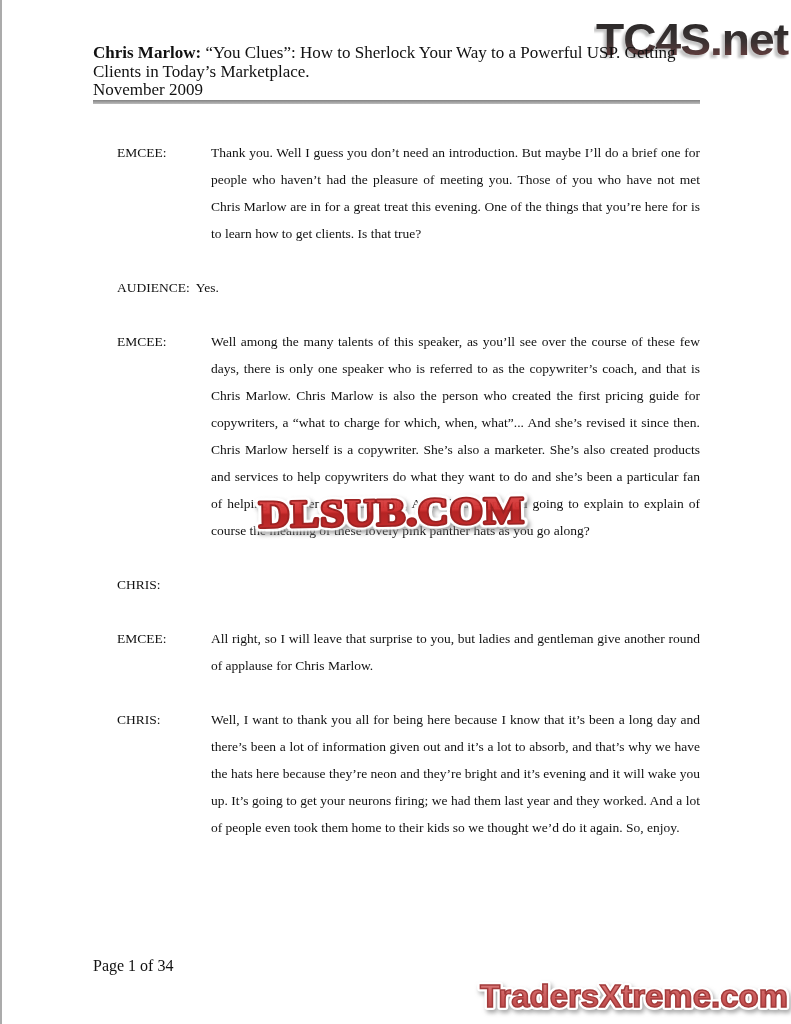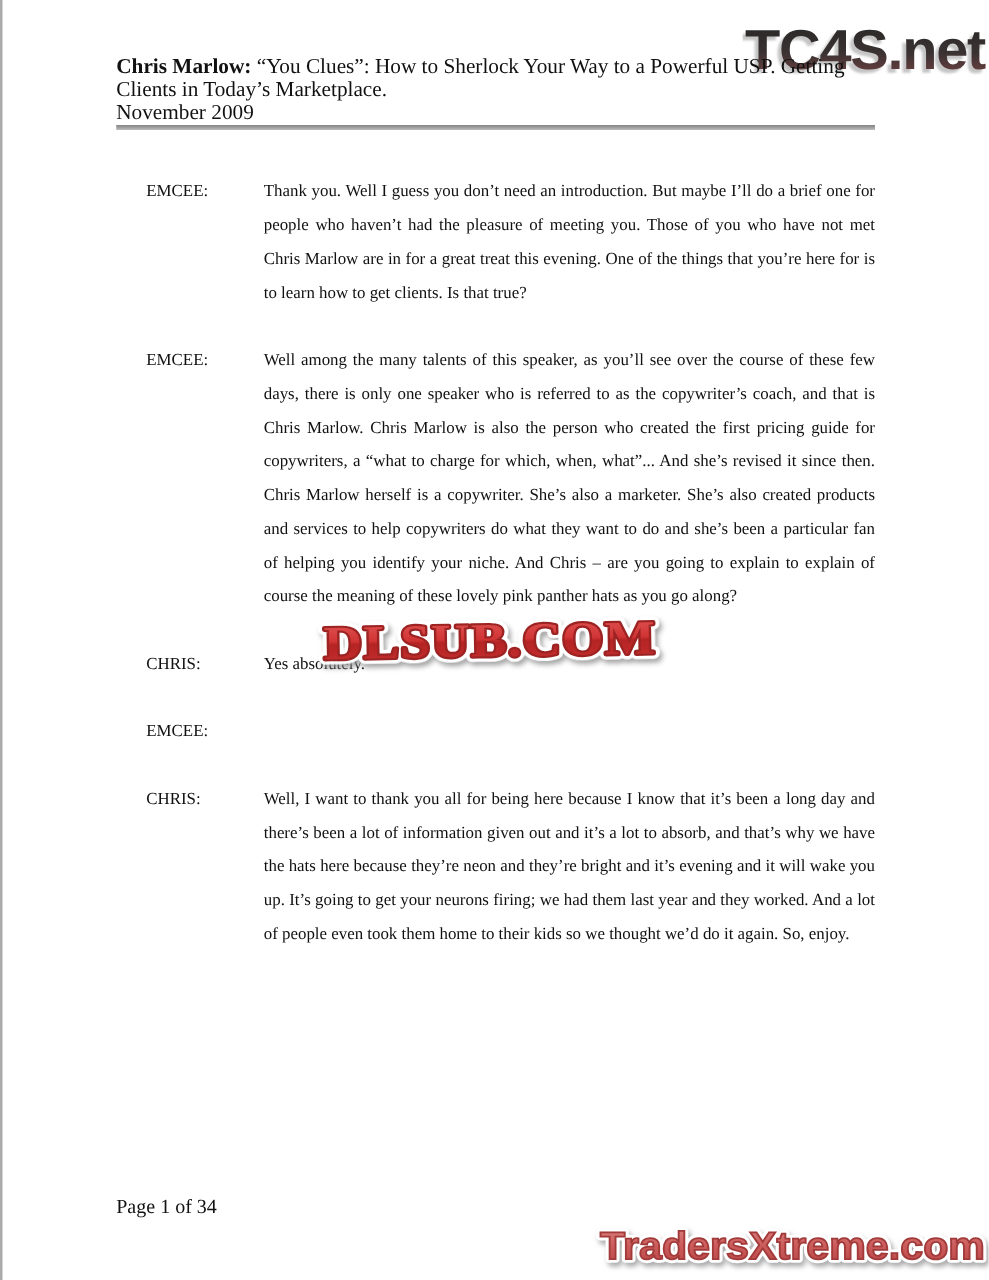--- a/index.html
+++ b/index.html
@@ -96,33 +96,36 @@
 </div>
 <div class="rule"></div>
 
 <div class="transcript">
 
   <div class="block">
     <div class="label">EMCEE:</div>
     <div class="text">Thank you. Well I guess you don’t need an introduction. But maybe I’ll do a brief one for people who haven’t had the pleasure of meeting you. Those of you who have not met Chris Marlow are in for a great treat this evening. One of the things that you’re here for is to learn how to get clients. Is that true?</div>
   </div>
 
+  <div class="block inline">
+    <span class="label">AUDIENCE:</span><span class="text">Yes.</span>
+  </div>
 
   <div class="block">
     <div class="label">EMCEE:</div>
     <div class="text">Well among the many talents of this speaker, as you’ll see over the course of these few days, there is only one speaker who is referred to as the copywriter’s coach, and that is Chris Marlow. Chris Marlow is also the person who created the first pricing guide for copywriters, a “what to charge for which, when, what”... And she’s revised it since then. Chris Marlow herself is a copywriter. She’s also a marketer. She’s also created products and services to help copywriters do what they want to do and she’s been a particular fan of helping you identify your niche. And Chris – are you going to explain to explain of course the meaning of these lovely pink panther hats as you go along?</div>
   </div>
 
   <div class="block">
     <div class="label">CHRIS:</div>
-    <div class="text">Yes absolutely.</div>
   </div>
 
   <div class="block">
     <div class="label">EMCEE:</div>
+    <div class="text">All right, so I will leave that surprise to you, but ladies and gentleman give another round of applause for Chris Marlow.</div>
   </div>
 
   <div class="block">
     <div class="label">CHRIS:</div>
     <div class="text">Well, I want to thank you all for being here because I know that it’s been a long day and there’s been a lot of information given out and it’s a lot to absorb, and that’s why we have the hats here because they’re neon and they’re bright and it’s evening and it will wake you up. It’s going to get your neurons firing; we had them last year and they worked. And a lot of people even took them home to their kids so we thought we’d do it again. So, enjoy.</div>
   </div>
 
 </div>
 
 <div class="watermark">

